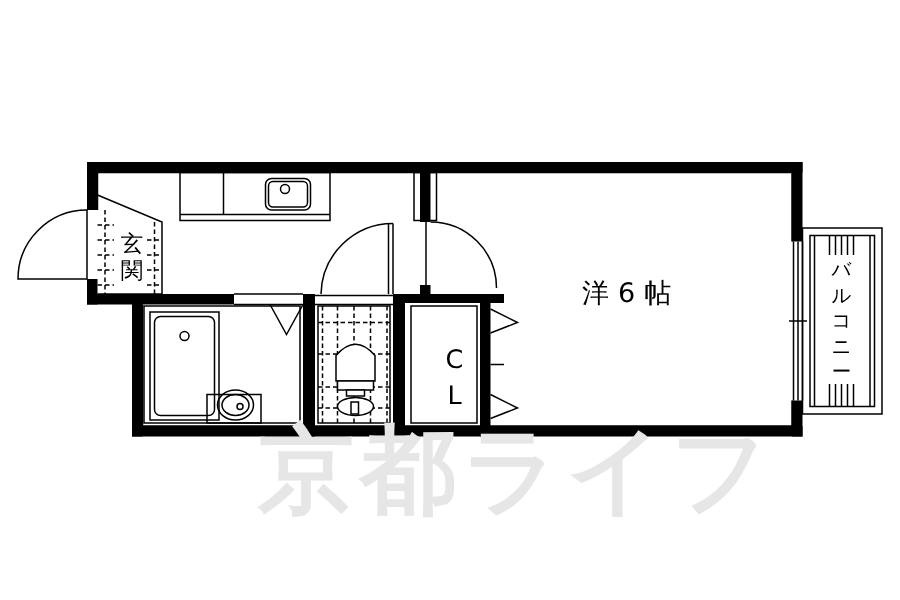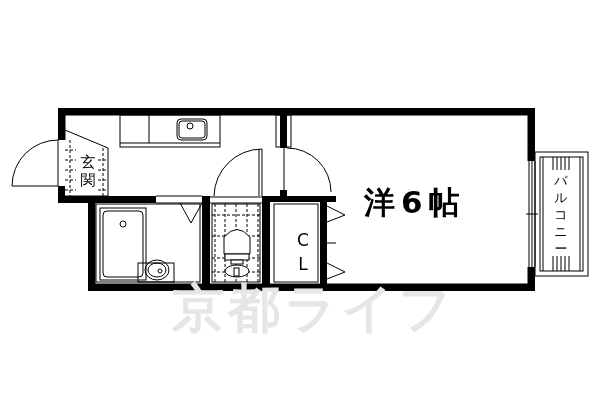--- a/index.html
+++ b/index.html
@@ -3,25 +3,25 @@
 <meta charset="utf-8">
 <style>
   html, body { margin:0; padding:0; background:#ffffff; }
   body { width:600px; height:400px; overflow:hidden; position:relative; font-family:"DejaVu Sans", sans-serif; }
   #plan { position:absolute; left:0; top:0; width:600px; height:400px; }
   .wall { fill:#000; }
   .line { stroke:#000; stroke-width:1; fill:none; }
   .thin { stroke:#000; stroke-width:1; fill:#fff; }
   .dash { stroke:#000; stroke-width:1; stroke-dasharray:3 2; fill:none; }
   .label { position:absolute; color:#000; line-height:1; }
-  .room-label { font-size:31px; letter-spacing:6px; left:364px; top:187px; font-family:"DejaVu Sans", sans-serif;font-weight:bold; }
+  .room-label { font-size:18px; letter-spacing:6px; left:388px; top:187px; font-family:"DejaVu Sans", sans-serif; }
   .genkan { font-size:15px; width:16px; left:80px; top:153px; text-align:center; line-height:18px; }
   .cl { font-size:17px; width:16px; left:295px; top:228px; text-align:center; line-height:24px; }
   .balcony { font-size:13px; width:14px; left:554px; top:172px; text-align:center; line-height:17px; }
-  .watermark { font-size:52px; color:#e6e6e6; left:172px; top:282px; font-weight:bold; letter-spacing:4px; font-family:"DejaVu Sans", sans-serif; }
+  .watermark { font-size:64px; color:#e6e6e6; left:172px; top:282px; font-weight:bold; letter-spacing:4px; font-family:"DejaVu Sans", sans-serif; }
 </style>
 </head>
 <body>
 
 <svg id="plan" viewBox="0 0 600 400" xmlns="http://www.w3.org/2000/svg">
 
   <g>
     <rect class="wall" x="58" y="108" width="477" height="7"></rect>
     <rect class="wall" x="58" y="108" width="7" height="32"></rect>
     <rect class="wall" x="58" y="186" width="7" height="17"></rect>

